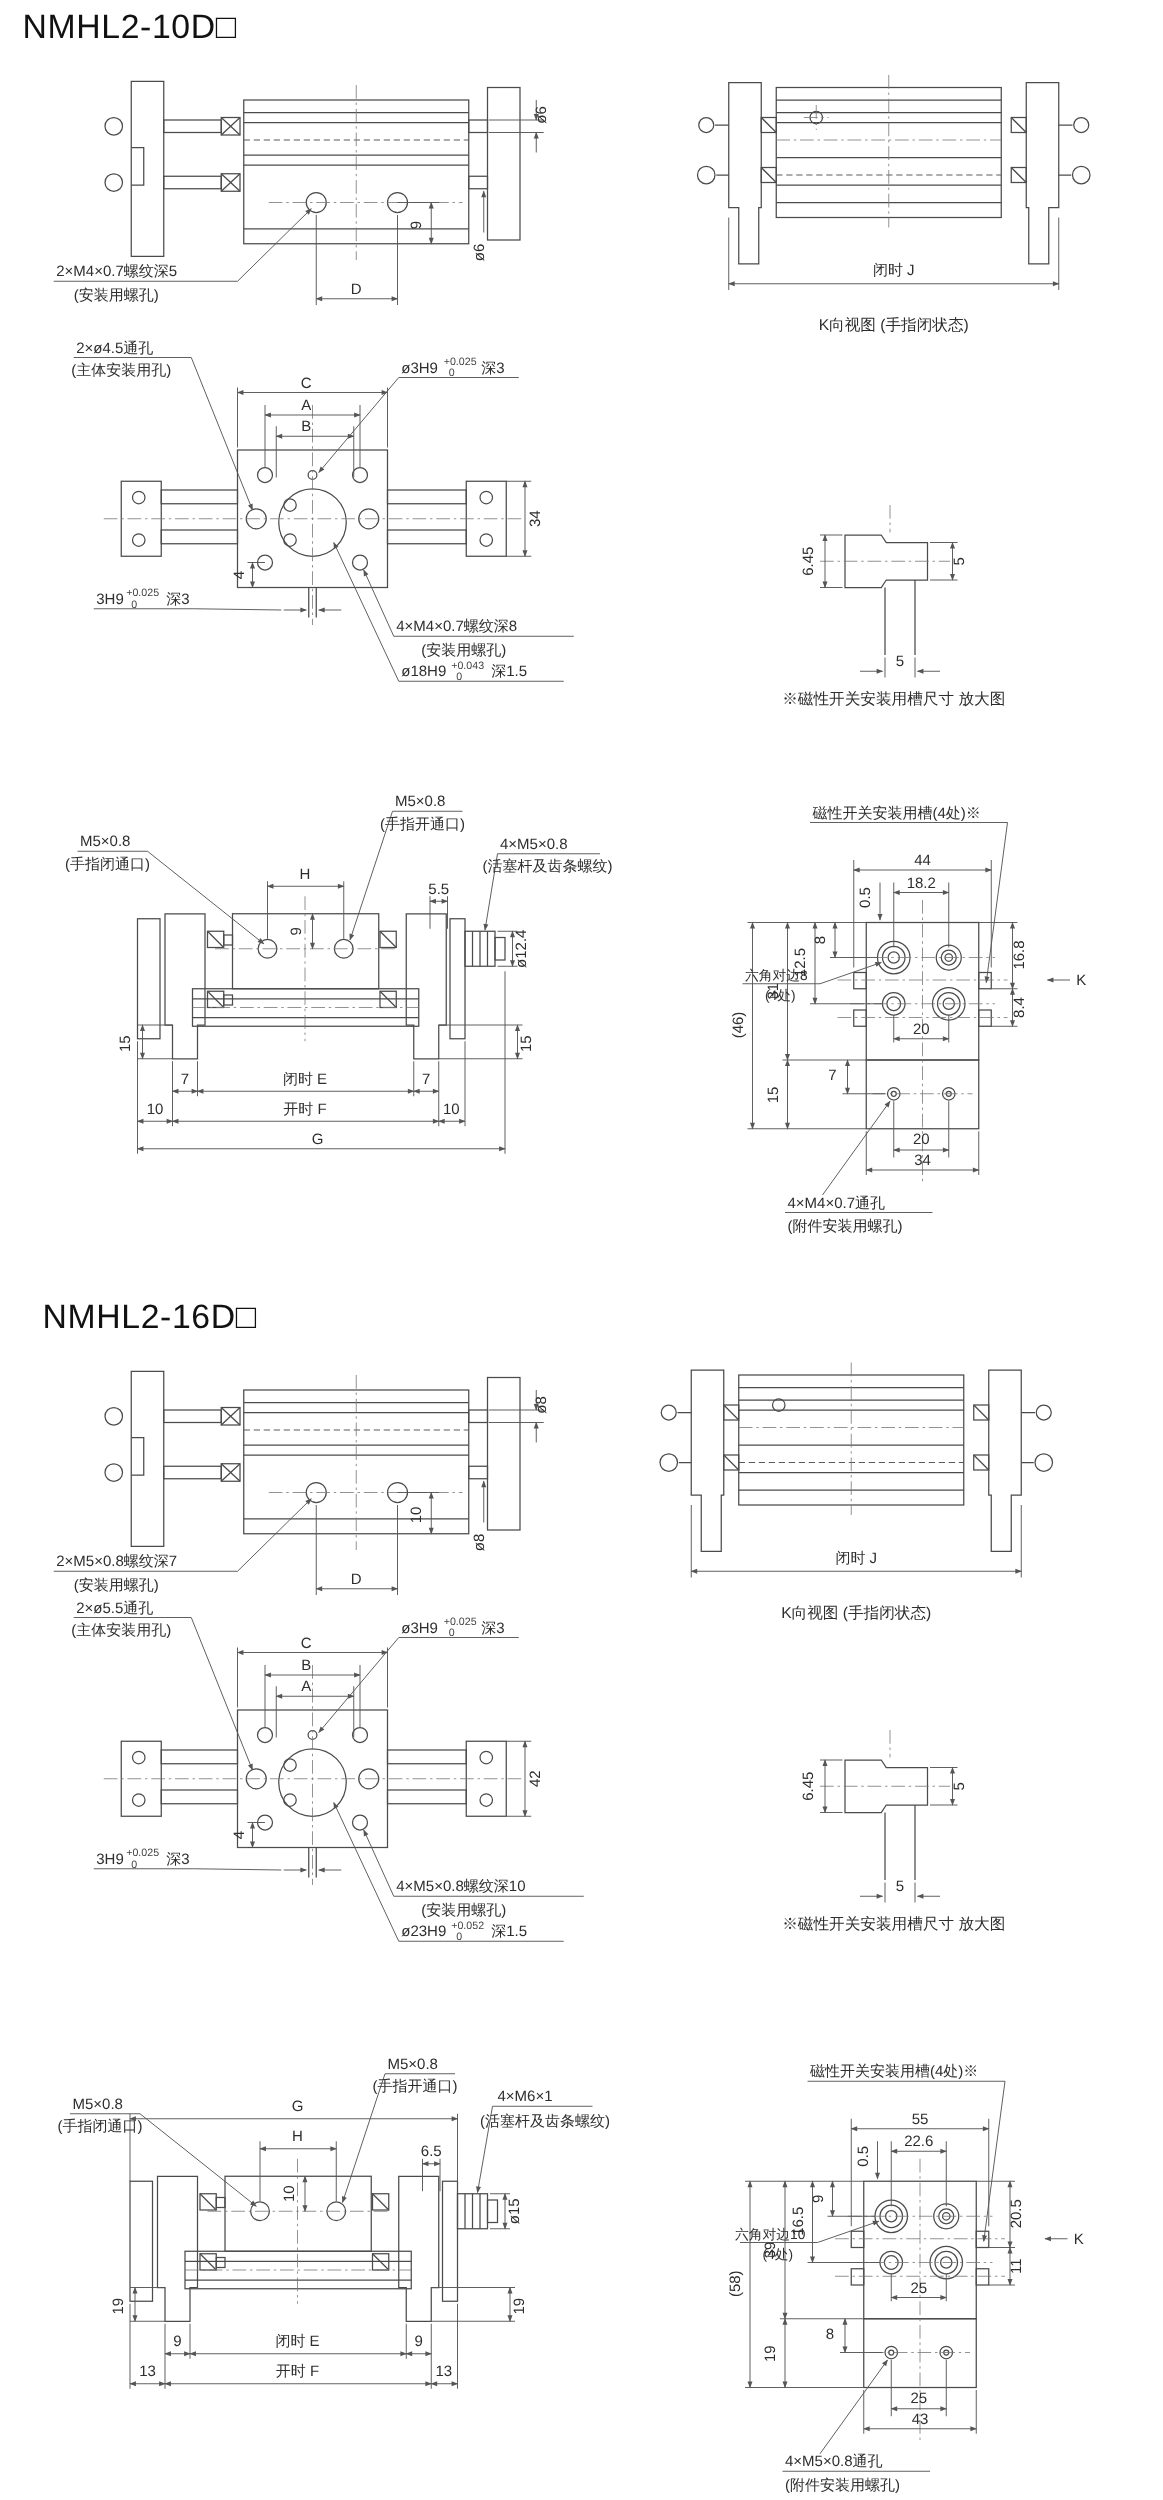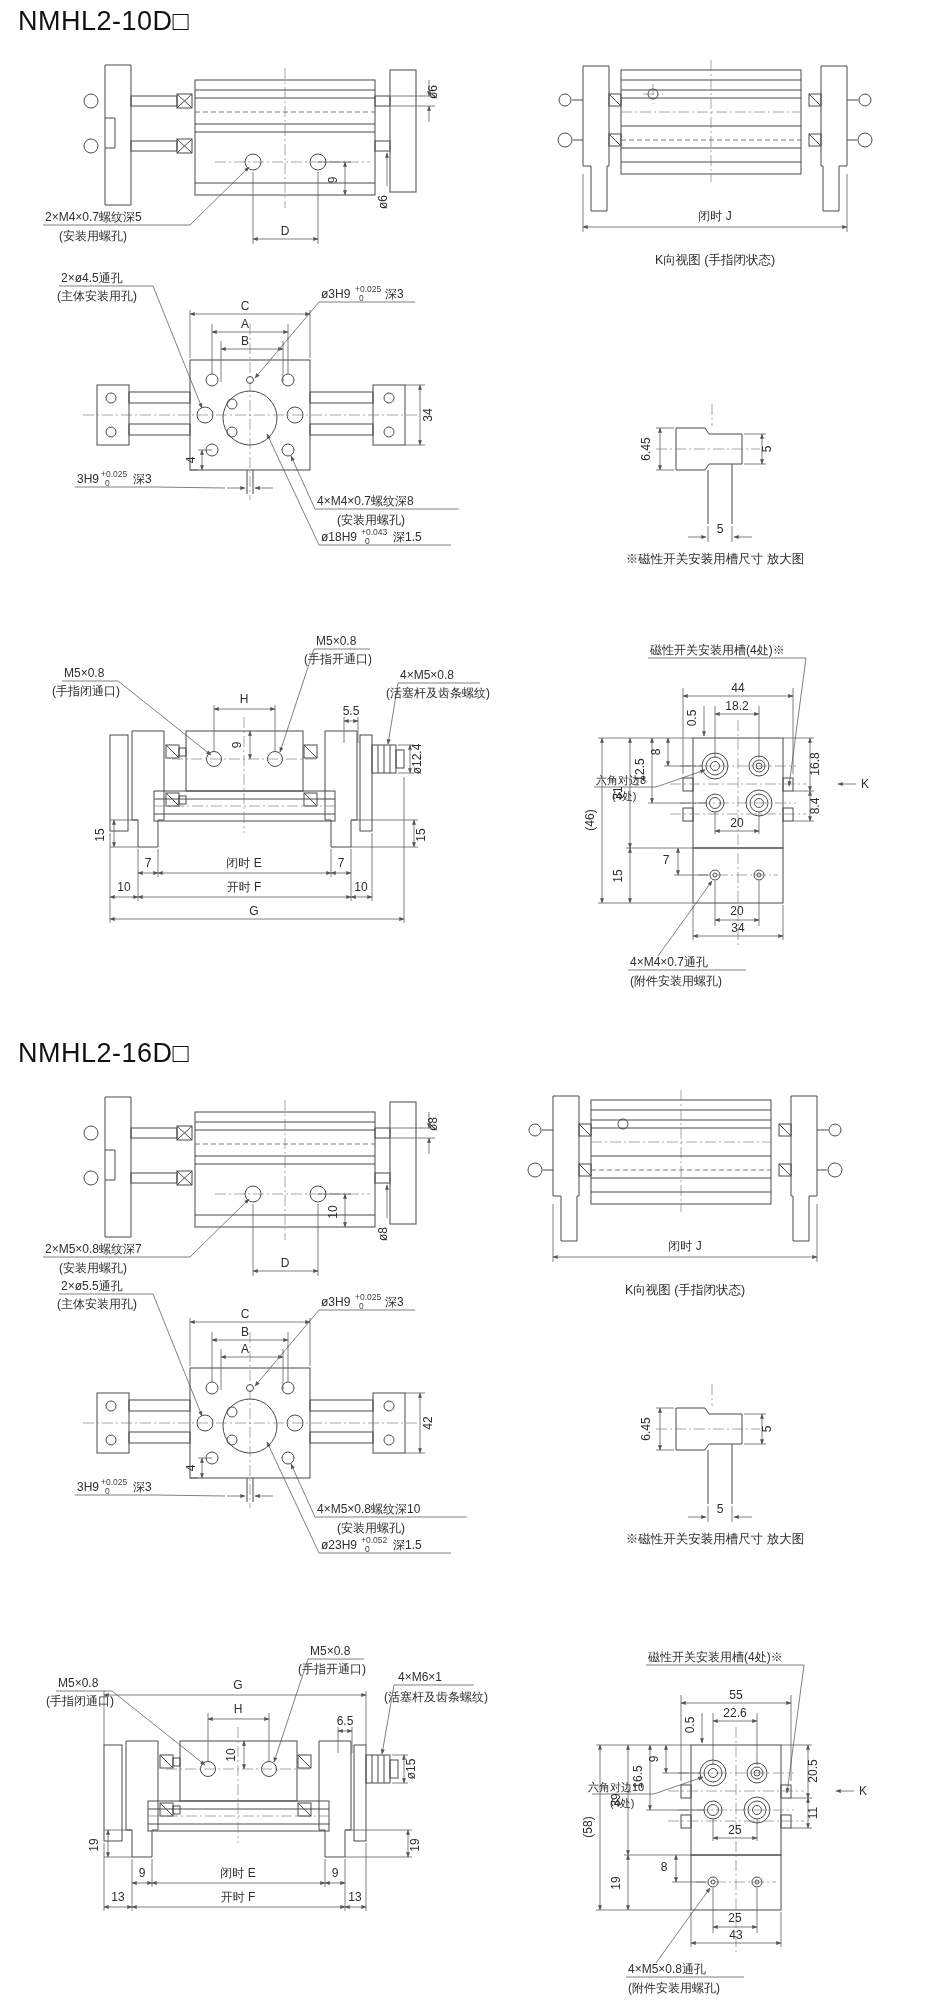--- a/index.html
+++ b/index.html
@@ -419,21 +419,21 @@
   <text x="281" y="166" transform="rotate(-90 281 166)" text-anchor="middle">16.8</text>
   <text x="281" y="208" transform="rotate(-90 281 208)" text-anchor="middle">8.4</text>
   <text x="323" y="190">K</text>
   <text x="128" y="266" text-anchor="middle">7</text>
   <text x="199" y="317" text-anchor="middle">20</text>
   <text x="200" y="334" text-anchor="middle">34</text>
   <text x="92" y="368">4×M4×0.7通孔</text>
   <text x="92" y="387">(附件安装用螺孔)</text>
 </svg>
 
-<div class="sec-title" style="left:18px;top:1038px">NMHL2-16D□</div>
+<div class="sec-title" style="left:34px;top:1038px">NMHL2-16D□</div>
 
 <svg class="dwg" style="left:35px;top:1072px" width="430" height="235" viewBox="0 0 430 235">
   <g class="ln">
     <path d="M70,25 h26 v140 h-26 z"></path>
         <path d="M70,78 h10 v30 h-10" fill="none"></path>
     <circle cx="56" cy="61" r="7"></circle>
         <circle cx="56" cy="106" r="7"></circle>
     <rect x="96" y="56" width="46" height="10"></rect>
         <rect x="96" y="101" width="46" height="10"></rect>
     <rect x="142" y="54" width="15" height="14"></rect>

